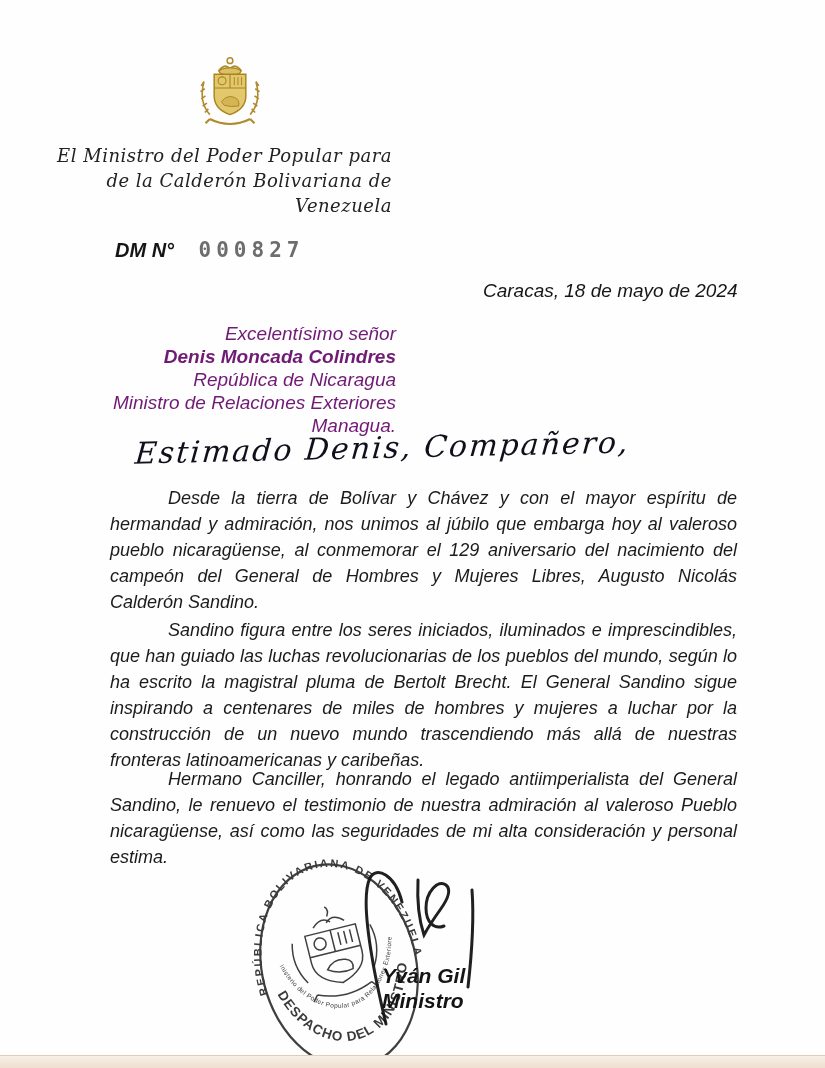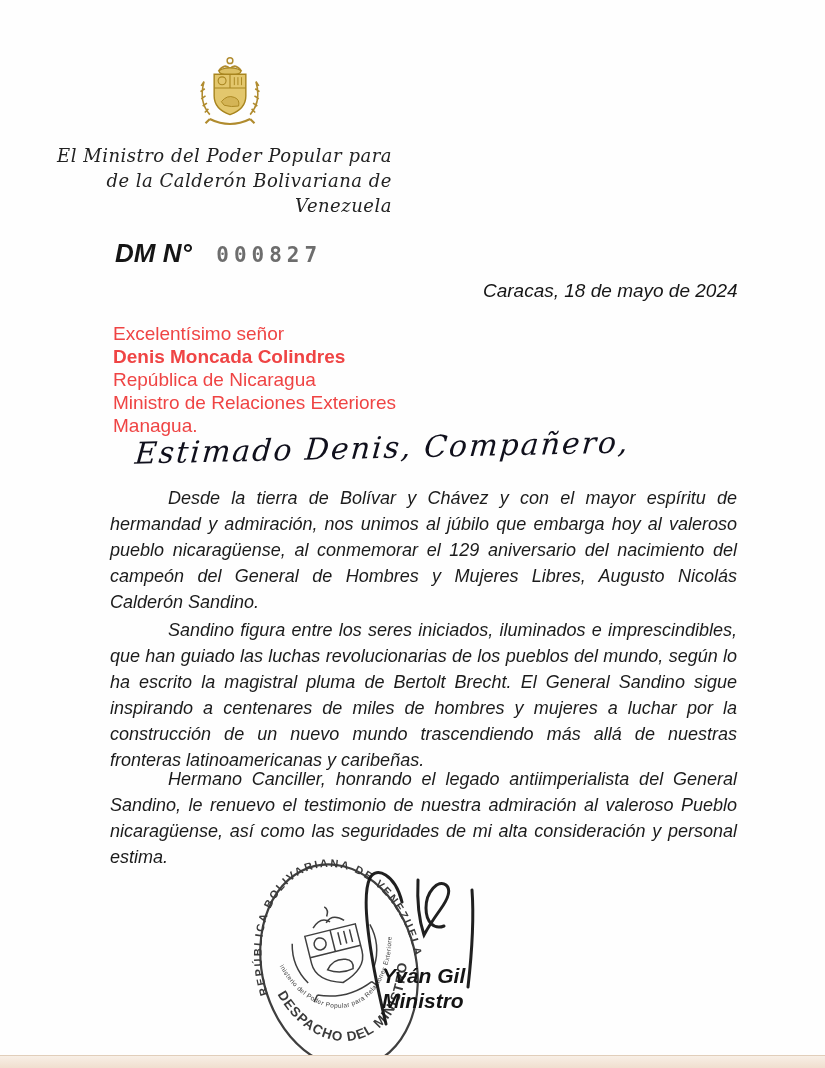--- a/index.html
+++ b/index.html
@@ -13,37 +13,37 @@
   .letterhead{
     position:absolute; left:52px; top:143px; width:340px;
     text-align:right;
     font-family:"DejaVu Serif", serif; font-style:italic;
     font-size:18px; line-height:25px; color:#222; letter-spacing:.5px;
   }
   
   .refline{position:absolute; left:115px; top:238px; white-space:nowrap;}
   .reflabel{
     font-family:"Liberation Sans", sans-serif; font-style:italic; font-weight:bold;
-    font-size:26px; color:#151515;
+    font-size:20px; color:#151515;
   }
   .refnum{
     display:inline-block; margin-left:20px;
     font-family:"DejaVu Sans Mono", monospace; font-weight:bold;
     font-size:21px; letter-spacing:5px; color:#4a4a4a; opacity:.8;
     filter:blur(.3px); transform:scaleY(1.05);
   }
   
   .dateline{
     position:absolute; left:483px; top:280px;
     font-style:italic; font-size:19px; color:#161616;
   }
   
   .recipient{
     position:absolute; left:113px; top:322px;
-    font-size:19px; line-height:23px; color:#ef4444;
+    font-style:italic; font-size:19px; line-height:23px; color:#701a75;text-align:right;
   }
   .recipient .bold{font-weight:bold;}
   
   .greeting{
     position:absolute; left:135px; top:430px;
     font-family:"DejaVu Serif", serif; font-style:italic;
     font-size:30px; letter-spacing:2px; color:#10101c;
     transform:rotate(-1.3deg) skewX(-6deg); white-space:nowrap;
   }
   

